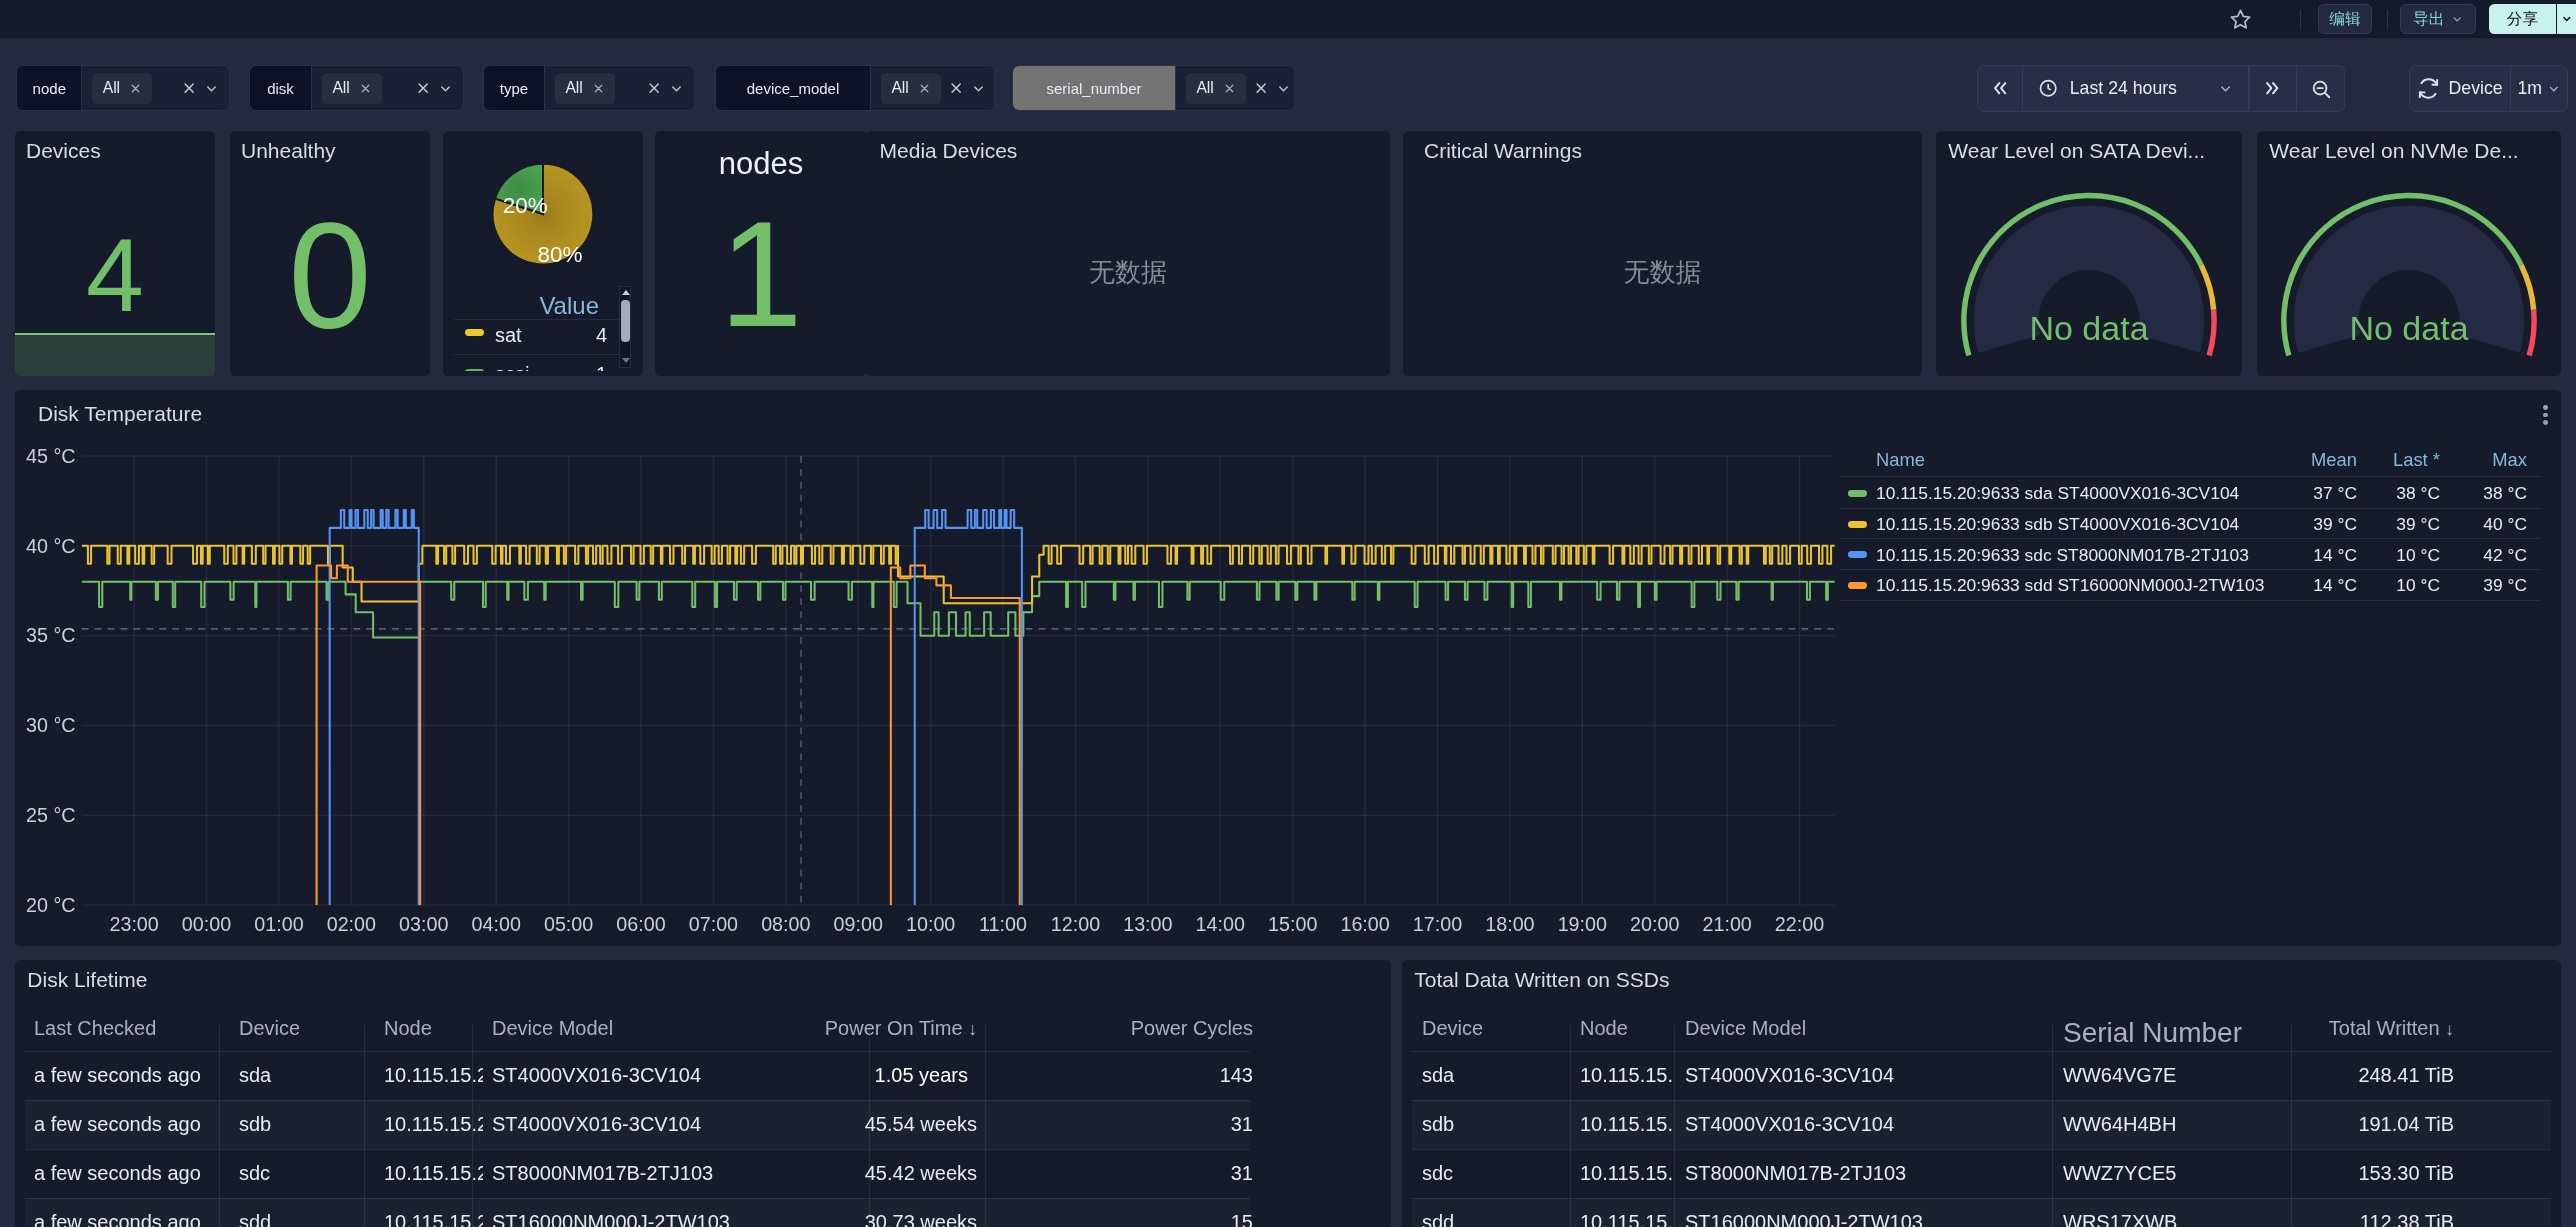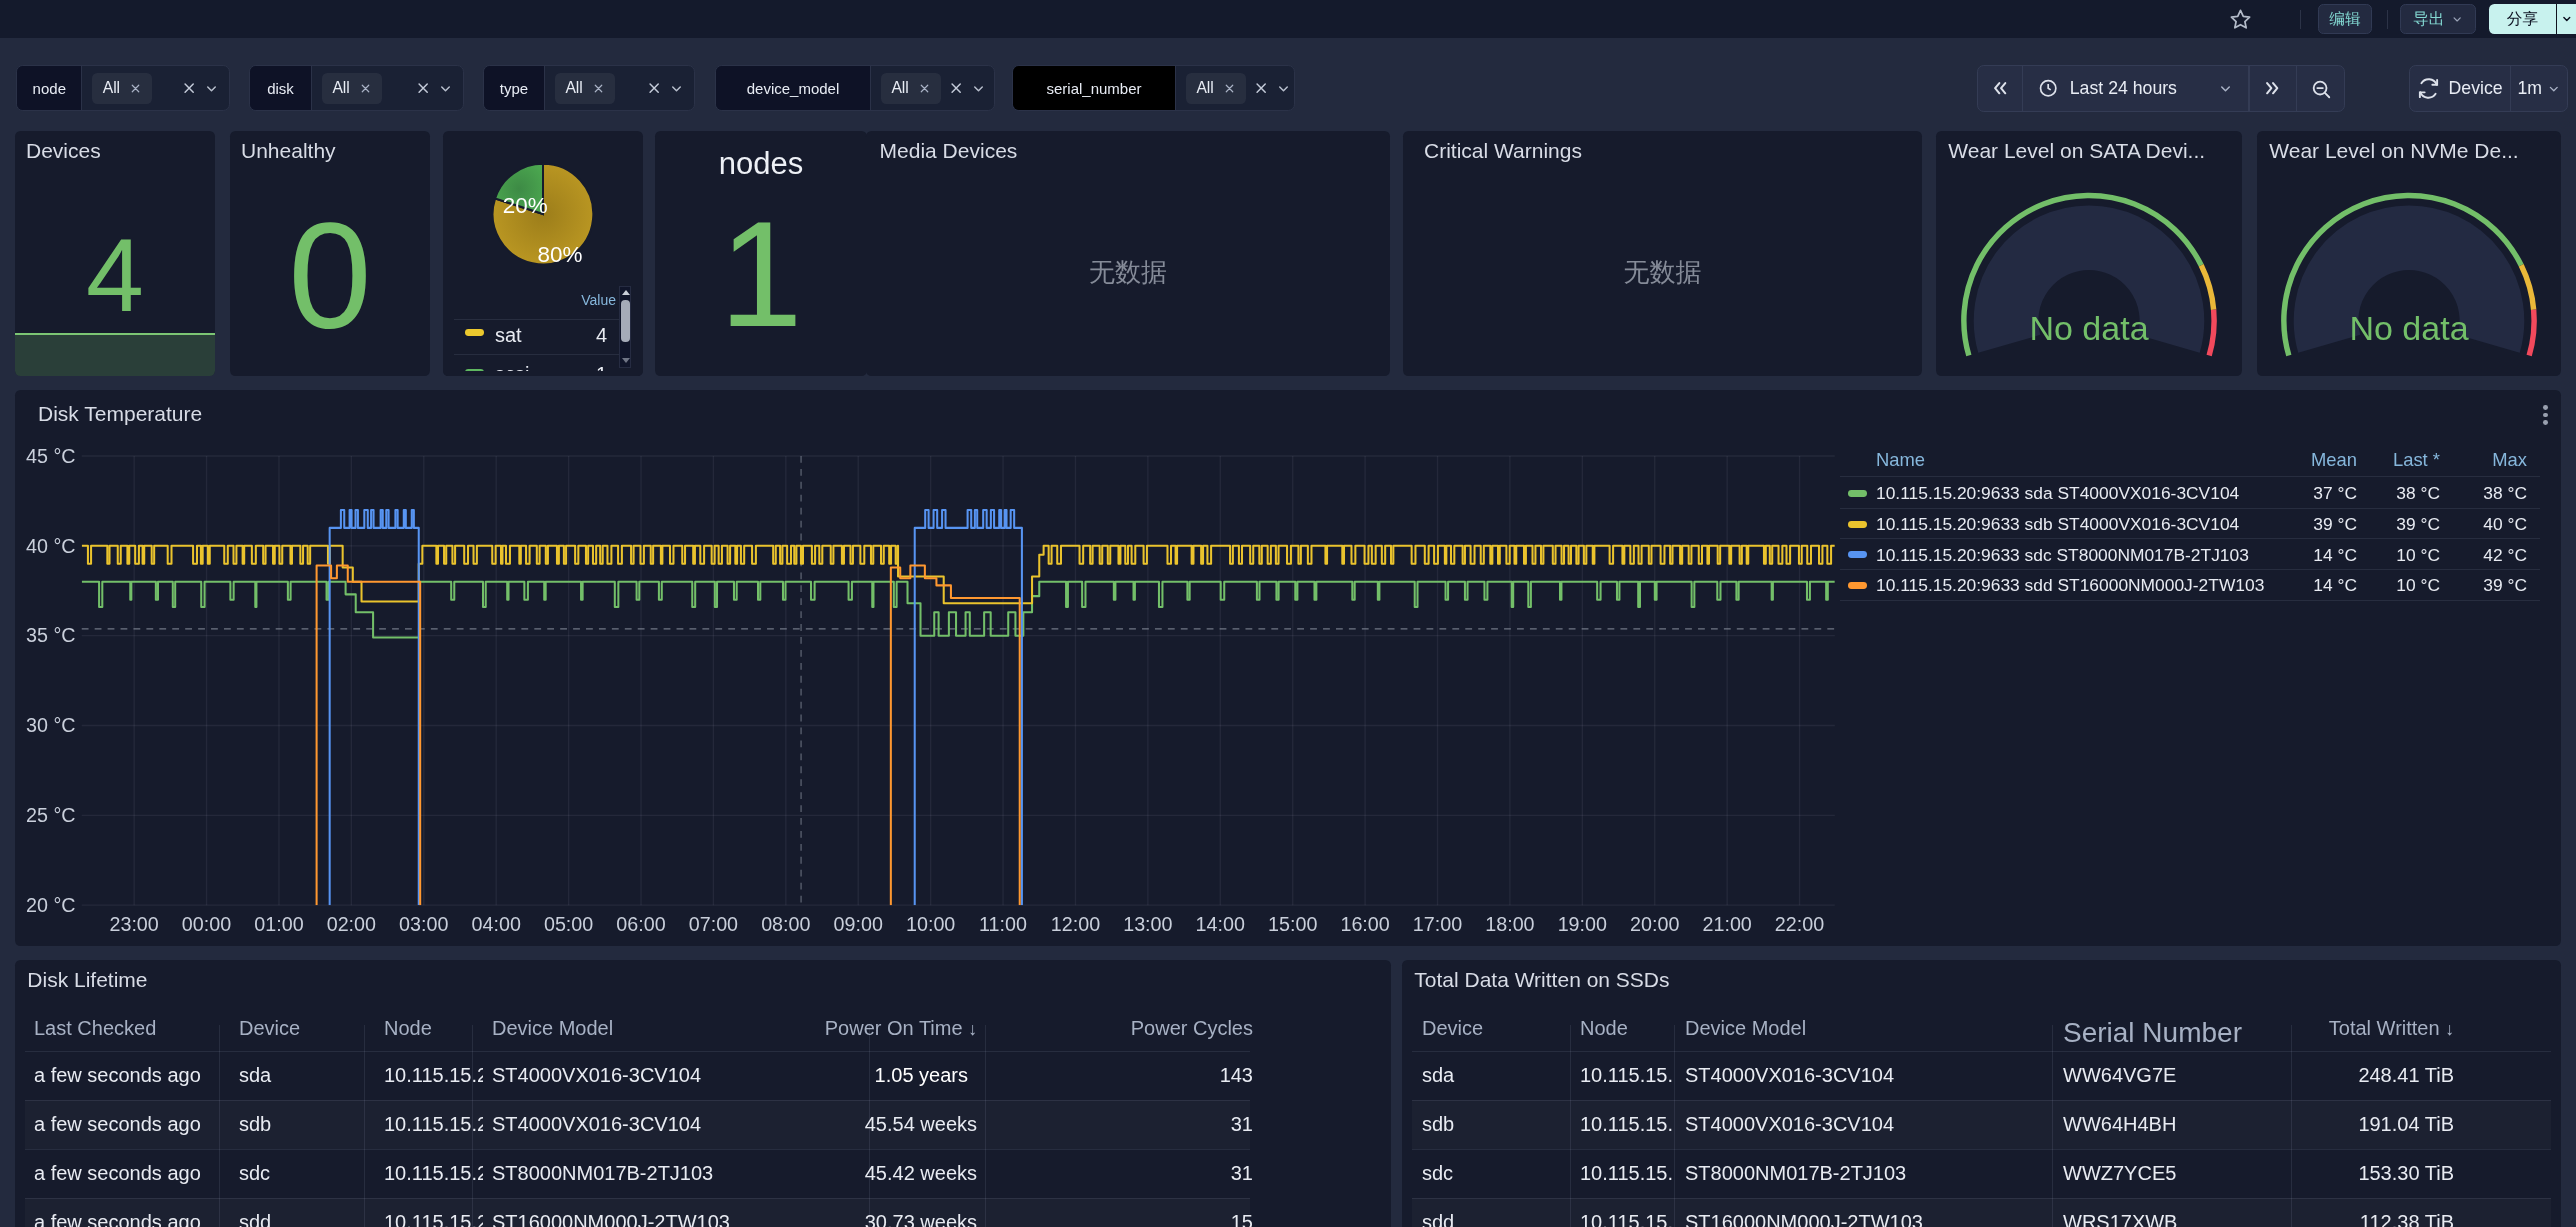--- a/index.html
+++ b/index.html
@@ -94,21 +94,21 @@
         </svg>
       </span>
 <span style="display:flex">
         <svg width="15" height="15" viewBox="0 0 24 24" fill="none" stroke="#b6bdcb" stroke-width="2.4" stroke-linecap="round" stroke-linejoin="round">
           <path d="M6 9.5l6 6 6-6"></path>
         </svg>
       </span>
 </div>
   </div>
 <div style="position:absolute;left:1012px;top:65px;width:283px;height:46px;border:1.4px solid #2b3248;border-radius:6.8px;background:#1a2134;display:flex;align-items:stretch;overflow:hidden">
-<div style="width:163px;background:#000000;display:flex;align-items:center;justify-content:center;font-size:15px;font-weight:500;color:#e8ecf4;border-right:1.4px solid #2b3248;flex:none">serial_number</div>
+<div style="width:163px;background:#737373;display:flex;align-items:center;justify-content:center;font-size:15px;font-weight:500;color:#e8ecf4;border-right:1.4px solid #2b3248;flex:none">serial_number</div>
 <div style="flex:1;display:flex;align-items:center;padding:0 10.2px;gap:6.8px">
 <span style="background:rgba(255,255,255,0.06);border-radius:5.4px;height:31px;display:inline-flex;align-items:center;padding:0 10.2px;font-size:15.7px;color:#e8ecf4;gap:8.9px">All <svg width="13" height="13" viewBox="0 0 24 24" fill="none" stroke="#aab3c6" stroke-width="2.2" stroke-linecap="round">
           <path d="M6 6l12 12M18 6L6 18"></path>
         </svg></span>
 <span style="margin-left:auto;display:flex">
         <svg width="16.3" height="16.3" viewBox="0 0 24 24" fill="none" stroke="#c3cad8" stroke-width="2.2" stroke-linecap="round">
           <path d="M6 6l12 12M18 6L6 18"></path>
         </svg>
       </span>
 <span style="display:flex">
@@ -190,21 +190,21 @@
         <radialGradient id="pg2" cx="50%" cy="50%" r="75%">
           <stop offset="0%" stop-color="#3d8a45"></stop>
           <stop offset="100%" stop-color="#4fae52"></stop>
         </radialGradient>
       </defs>
       <path d="M147,122 L147.0,48.0 A74,74 0 1 1 76.6,99.1 Z" fill="url(#pg1)" stroke="#161b2c" stroke-width="3"></path>
       <path d="M147,122 L76.6,99.1 A74,74 0 0 1 147.0,48.0 Z" fill="url(#pg2)" stroke="#161b2c" stroke-width="3"></path>
       <text x="121" y="121" text-anchor="middle" font-size="33" font-weight="500" fill="#ffffff">20%</text>
       <text x="172" y="192" text-anchor="middle" font-size="33" font-weight="500" fill="#ffffff">80%</text>
     </svg>
-    <div style="position:absolute;left:78px;top:161px;width:95px;text-align:right;font-size:14px;font-weight:500;color:#86b7dc">Value</div>
+    <div style="position:absolute;left:61px;top:161px;width:95px;text-align:right;font-size:24px;font-weight:500;color:#86b7dc">Value</div>
     <div style="position:absolute;left:11px;top:188px;width:174px;height:1.4px;background:rgba(201,209,232,0.10)"></div>
     <div style="position:absolute;left:22px;top:198px;width:19px;height:6.8px;border-radius:3.4px;background:#ecc92e"></div>
     <div style="position:absolute;left:52px;top:193px;font-size:20px;color:#e8ebf2">sat</div>
     <div style="position:absolute;left:103px;top:193px;width:61px;text-align:right;font-size:20px;color:#e8ebf2">4</div>
     <div style="position:absolute;left:11px;top:223px;width:174px;height:1.4px;background:rgba(201,209,232,0.10)"></div>
     <div style="position:absolute;left:22px;top:238px;width:19px;height:6.8px;border-radius:3.4px;background:#5fb760"></div>
     <div style="position:absolute;left:52px;top:232px;font-size:20px;color:#e8ebf2">scsi</div>
     <div style="position:absolute;left:103px;top:232px;width:61px;text-align:right;font-size:20px;color:#e8ebf2">1</div>
     <div style="position:absolute;left:176px;top:155px;width:12.3px;height:82px;background:#10152a;border:0.7px solid #262c42">
       <div style="position:absolute;left:2px;top:2.7px;width:0;height:0;border-left:4.1px solid transparent;border-right:4.1px solid transparent;border-bottom:5.4px solid #c9ced8"></div>

